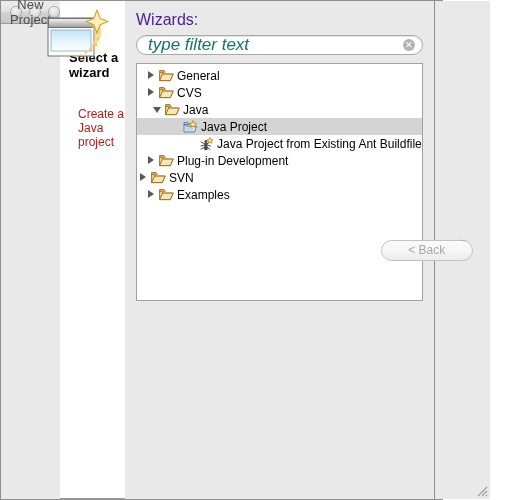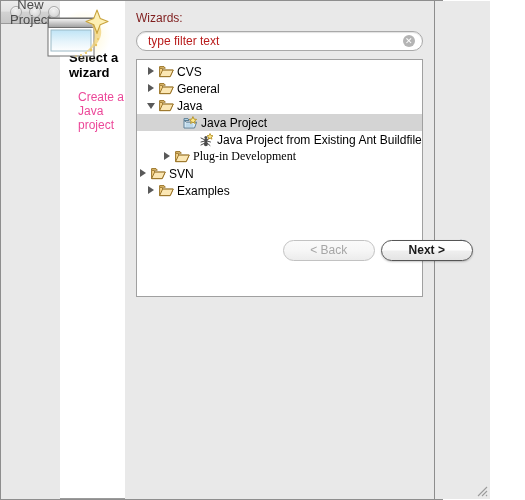--- a/index.html
+++ b/index.html
@@ -64,69 +64,70 @@
     padding: 9px 0 0 9px;
   }
   #header-title {
     font-size: 13px;
     font-weight: bold;
     color: #000;
     margin-top: 40px;
   }
   #header-desc {
     font-size: 12px;
-    color: #ec4899;
-    margin-top: 10px;
+    color: #b91c1c;
+    margin-top: 27px;
     margin-left: 9px;
   }
   #header-icon {
     position: absolute;
     right: 13px;
     top: 5px;
     width: 72px;
     height: 58px;
   }
 
   
   #content {
     flex: 1 1 auto;
     background: #e9e9e9;
     padding: 10px 11px 0 11px;
     display: flex;
     flex-direction: column;
     position: relative;
   }
   #wizards-label {
-    font-size: 12px;
-    color: #7f1d1d;
+    font-size: 16px;
+    color: #4c1d95;
     margin-bottom: 6px;
   }
 
   
   #filter-field {
     position: relative;
     height: 20px;
     flex: 0 0 20px;
     background: #fff;
     border: 1px solid #a9a9a9;
     border-radius: 10px;
     display: flex;
     align-items: center;
     box-shadow: inset 0 1px 1px rgba(0,0,0,.12);
   }
   #filter-input {
     border: 0;
     outline: 0;
     background: transparent;
     font-family: "Liberation Sans", sans-serif;
-    font-size: 12px;
-    color: #b91c1c;
+    font-size: 17px;
+    color: #0f766e;
     padding: 0 22px 0 11px;
     width: 100%;
     height: 100%;
+    font-style: italic;
   }
   #clear-icon {
     position: absolute;
     right: 7px;
     top: 50%;
     margin-top: -6px;
     width: 12px; height: 12px;
     border-radius: 50%;
     background: #b4b4b4;
     color: #fff;
@@ -313,32 +314,32 @@
     </div>
 
     <div id="tree">
         <div class="tree-row" style="padding-left: 10px;">
           <span class="twisty closed"></span>
           <svg class="ticon" width="15" height="13" viewBox="0 0 15 13">
             <path d="M0.6 3.2 L0.6 11.6 L11.2 11.6 L14.2 5.1 L4.0 5.1 L2.6 3.2 Z" fill="#f7d58c" stroke="#9a7428" stroke-width="1"></path>
             <path d="M0.6 3.2 L0.6 1.6 L5.0 1.6 L6.3 3.2 Z" fill="#f7d58c" stroke="#9a7428" stroke-width="1"></path>
             <path d="M0.6 11.6 L3.6 5.1 L14.2 5.1 L11.2 11.6 Z" fill="#fbe7b4" stroke="#9a7428" stroke-width="1"></path>
           </svg>
-          <span class="tlabel">CVS</span>
+          <span class="tlabel">General</span>
         </div>
         <div class="tree-row" style="padding-left: 10px;">
           <span class="twisty closed"></span>
           <svg class="ticon" width="15" height="13" viewBox="0 0 15 13">
             <path d="M0.6 3.2 L0.6 11.6 L11.2 11.6 L14.2 5.1 L4.0 5.1 L2.6 3.2 Z" fill="#f7d58c" stroke="#9a7428" stroke-width="1"></path>
             <path d="M0.6 3.2 L0.6 1.6 L5.0 1.6 L6.3 3.2 Z" fill="#f7d58c" stroke="#9a7428" stroke-width="1"></path>
             <path d="M0.6 11.6 L3.6 5.1 L14.2 5.1 L11.2 11.6 Z" fill="#fbe7b4" stroke="#9a7428" stroke-width="1"></path>
           </svg>
-          <span class="tlabel">General</span>
-        </div>
-        <div class="tree-row" style="padding-left: 10px;">
+          <span class="tlabel">CVS</span>
+        </div>
+        <div class="tree-row" style="padding-left: 16px;">
           <span class="twisty open"></span>
           <svg class="ticon" width="15" height="13" viewBox="0 0 15 13">
             <path d="M0.6 3.2 L0.6 11.6 L11.2 11.6 L14.2 5.1 L4.0 5.1 L2.6 3.2 Z" fill="#f7d58c" stroke="#9a7428" stroke-width="1"></path>
             <path d="M0.6 3.2 L0.6 1.6 L5.0 1.6 L6.3 3.2 Z" fill="#f7d58c" stroke="#9a7428" stroke-width="1"></path>
             <path d="M0.6 11.6 L3.6 5.1 L14.2 5.1 L11.2 11.6 Z" fill="#fbe7b4" stroke="#9a7428" stroke-width="1"></path>
           </svg>
           <span class="tlabel">Java</span>
         </div>
         <div class="tree-row selected" style="padding-left: 34px;">
           <span class="twisty none"></span>
@@ -361,21 +362,21 @@
               <line x1="11.5" y1="9" x2="8" y2="8"></line>
               <line x1="11" y1="12.5" x2="8" y2="10"></line>
             </g>
             <ellipse cx="6.9" cy="4.4" rx="1.5" ry="1.5" fill="#4a4a4a"></ellipse>
             <ellipse cx="6.9" cy="7.6" rx="1.6" ry="1.9" fill="#4a4a4a"></ellipse>
             <ellipse cx="6.9" cy="11.0" rx="2.0" ry="2.2" fill="#4a4a4a"></ellipse>
             <path d="M11.0 0.5 L11.9 2.5 L14.0 2.8 L12.4 4.1 L12.9 6.2 L11.0 5.0 L9.1 6.2 L9.6 4.1 L8.0 2.8 L10.1 2.5 Z" fill="#fde98a" stroke="#b38e22" stroke-width=".85" stroke-linejoin="round"></path>
           </svg>
           <span class="tlabel">Java Project from Existing Ant Buildfile</span>
         </div>
-        <div class="tree-row" style="padding-left: 26px; font-family: Liberation Serif, serif;">
+        <div class="tree-row" style="padding-left: 10px;">
           <span class="twisty closed"></span>
           <svg class="ticon" width="15" height="13" viewBox="0 0 15 13">
             <path d="M0.6 3.2 L0.6 11.6 L11.2 11.6 L14.2 5.1 L4.0 5.1 L2.6 3.2 Z" fill="#f7d58c" stroke="#9a7428" stroke-width="1"></path>
             <path d="M0.6 3.2 L0.6 1.6 L5.0 1.6 L6.3 3.2 Z" fill="#f7d58c" stroke="#9a7428" stroke-width="1"></path>
             <path d="M0.6 11.6 L3.6 5.1 L14.2 5.1 L11.2 11.6 Z" fill="#fbe7b4" stroke="#9a7428" stroke-width="1"></path>
           </svg>
           <span class="tlabel">Plug-in Development</span>
         </div>
         <div class="tree-row" style="padding-left: 2px;">
           <span class="twisty closed"></span>
@@ -402,21 +403,20 @@
 
   <div id="buttonbar">
 
     <svg id="help-button" viewBox="0 0 22 22">
       <circle cx="11" cy="11" r="9.5" fill="#f2f2f2" stroke="#5a6b80" stroke-width="1.4"></circle>
       <text x="11" y="15.6" text-anchor="middle" font-family="Liberation Sans, sans-serif" font-size="12" font-weight="bold" fill="#5a6b80">?</text>
     </svg>
 
     <div id="btns">
       <div class="btn disabled">&lt; Back</div>
-      <div class="btn default">Next &gt;</div>
     </div>
 
     <svg id="resize-grip" viewBox="0 0 14 14">
       <g stroke="#9b9b9b" stroke-width="1.1">
         <line x1="13" y1="4" x2="4" y2="13"></line>
         <line x1="13" y1="8" x2="8" y2="13"></line>
         <line x1="13" y1="12" x2="12" y2="13"></line>
       </g>
     </svg>
   </div>

